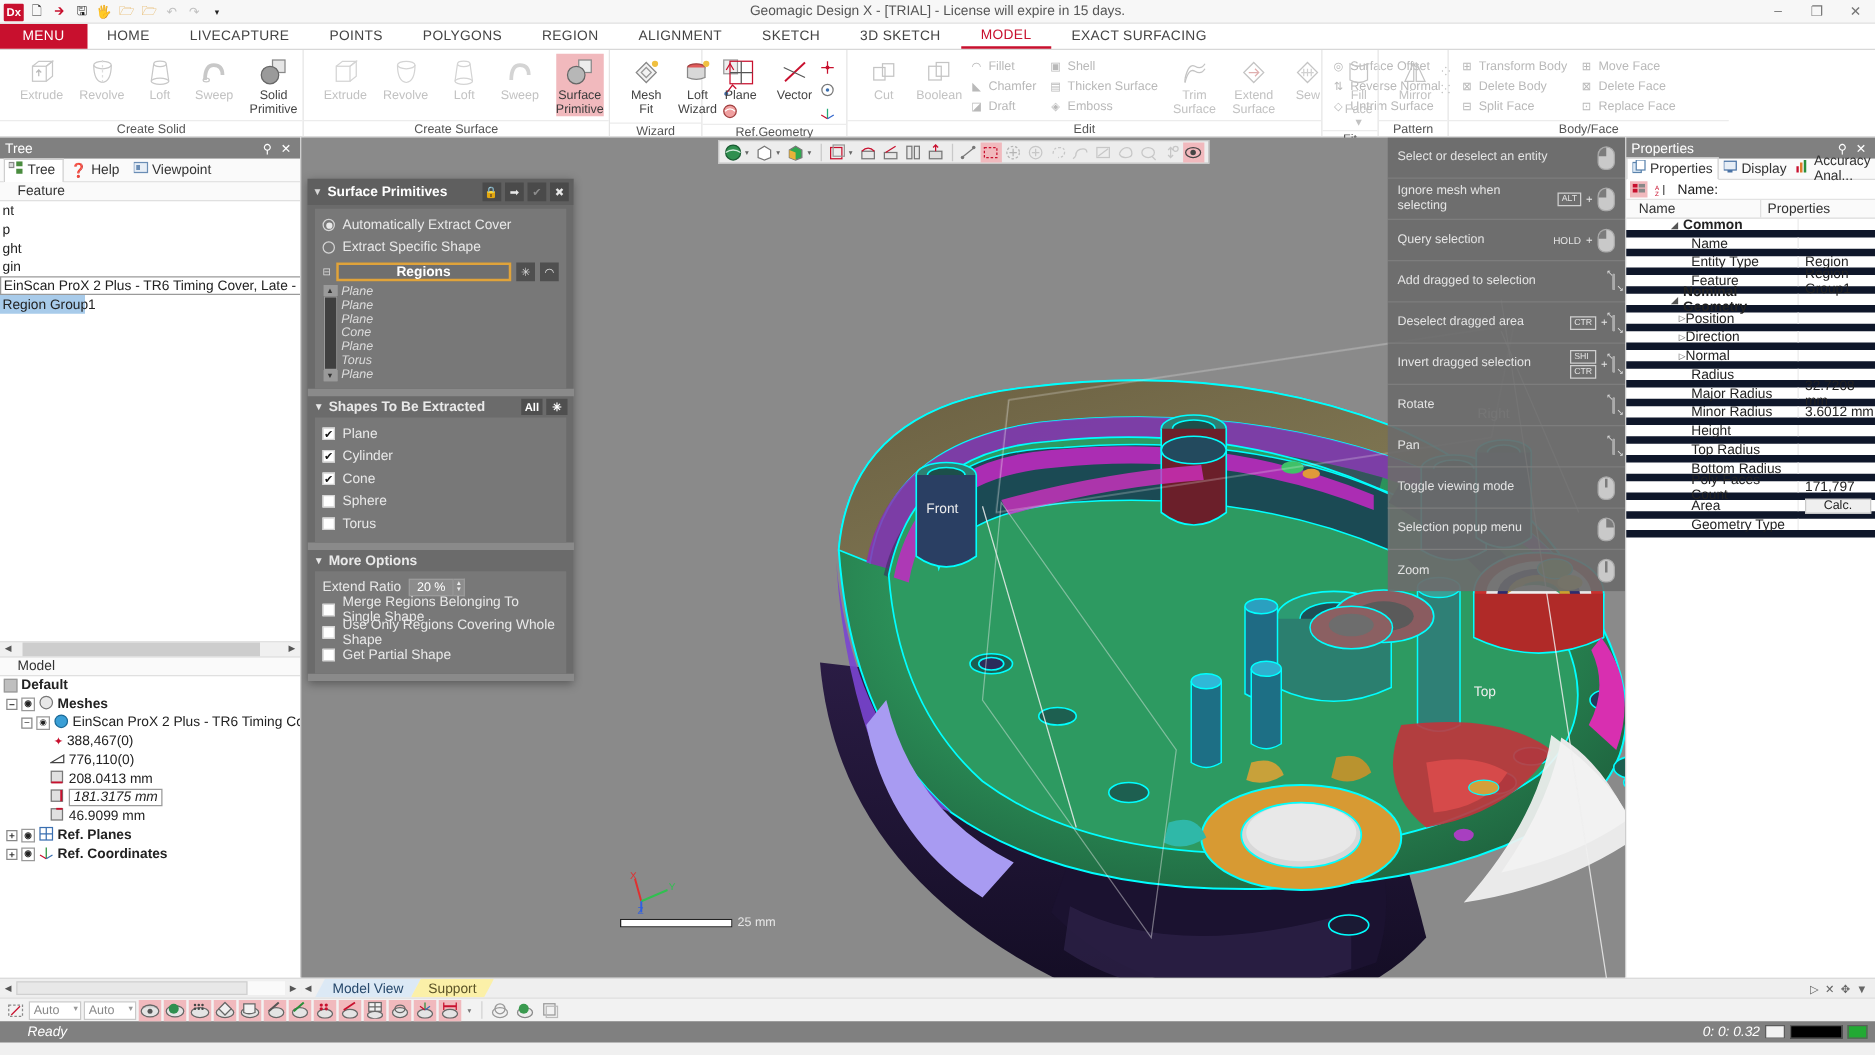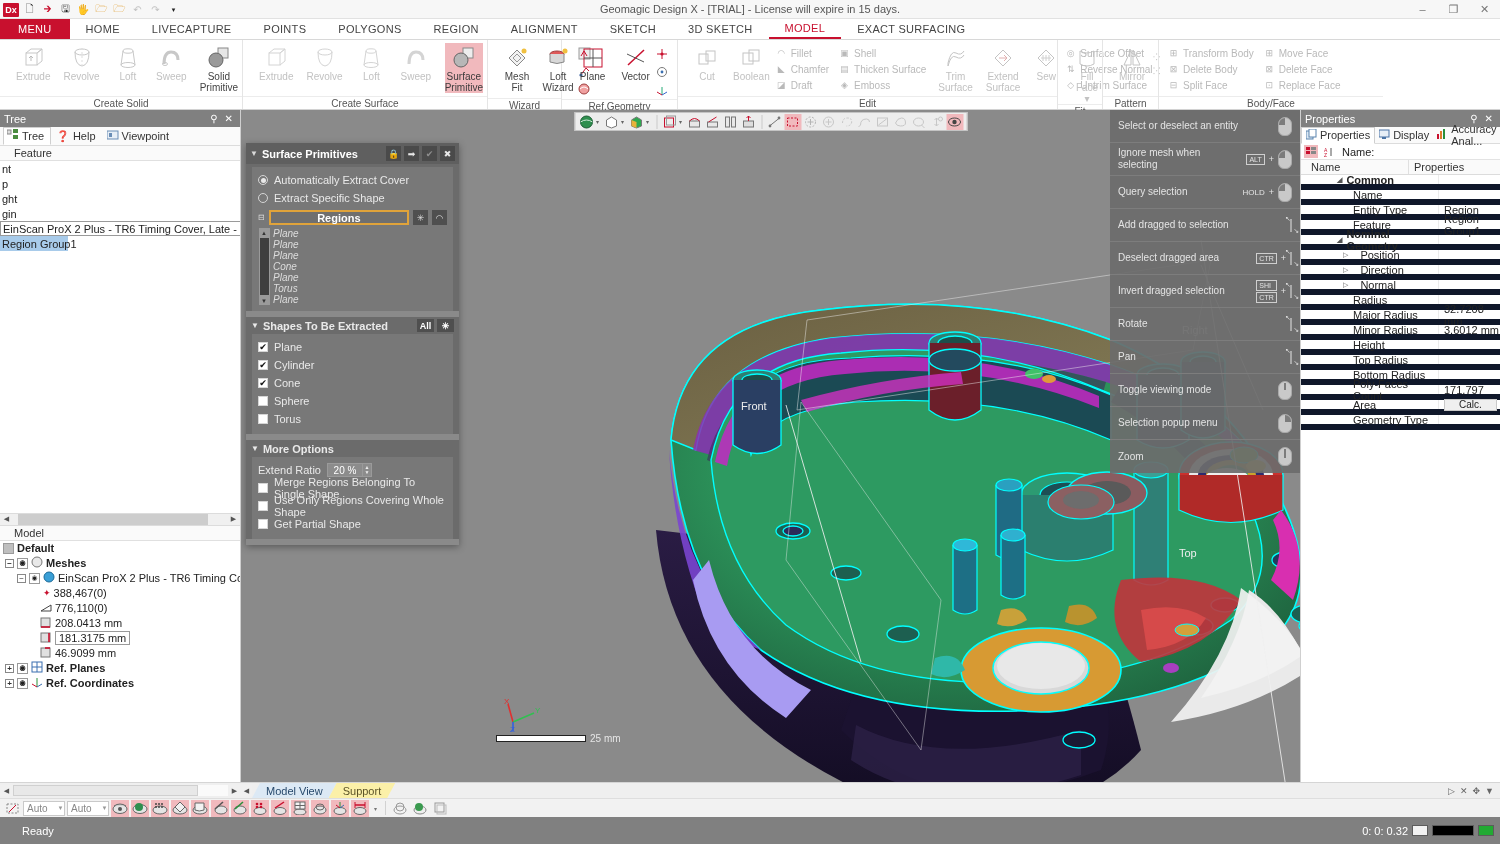--- a/index.html
+++ b/index.html
@@ -74,21 +74,21 @@
   .hs-track { flex:1; height:11px; background:#f0f0f0; position:relative; }
   .hs-thumb { position:absolute; left:5px; top:0; width:190px; height:11px; background:#cdcdcd; }
   .model-list { flex:1; overflow:hidden; }
   .mrow { height:15px; display:flex; align-items:center; gap:3px; font-size:11px; color:#222;
     white-space:nowrap; }
   .mrow.bold { font-weight:bold; }
   .expander { width:9px; height:9px; border:1px solid #888; font-size:8px; line-height:7px;
     text-align:center; color:#333; background:#fff; flex:none; }
   .eyebox { width:11px; height:11px; border:1px solid #9a9a9a; background:#fff; flex:none;
     display:flex; align-items:center; justify-content:center; }
-  .valbox { border:1px solid #9a9a9a; padding:0 3px; }
+  .valbox { border:1px solid #9a9a9a; padding:0 3px;font-style:italic; }
 
   
   .viewport { flex:1; position:relative; background:#8a8a8a; overflow:hidden; }
   .vp-toolbar { position:absolute; top:2px; left:50%; transform:translateX(-50%);
     height:19px; background:#ededed; border:1px solid #c4c4c4; display:flex; align-items:center;
     padding:0 3px; gap:1px; z-index:6; }
   .vbtn { width:17px; height:16px; display:flex; align-items:center; justify-content:center; }
   .vbtn.hi { background:#f1b9bd; }
   .vsep { width:1px; height:14px; background:#c9c9c9; margin:0 3px; }
   .vcaret { font-size:6px; color:#666; width:6px; }
@@ -174,43 +174,43 @@
   .prop-colhead { height:15px; display:flex; background:#fafafa; border-bottom:1px solid #dcdcdc;
     font-size:11px; color:#333; }
   .pc1 { width:108px; padding-left:10px; display:flex; align-items:center;
     border-right:1px solid #e0e0e0; }
   .pc2 { flex:1; padding-left:5px; display:flex; align-items:center; }
   .prow { height:15px; display:flex; font-size:11px; border-bottom:6px solid #0f172a;padding-left:30px; }
   .prow .k { width:108px; display:flex; align-items:center; border-right:1px solid #ececec; }
   .prow .v { flex:1; padding-left:5px; display:flex; align-items:center; }
   .prow.grp .k { font-weight:bold; padding-left:6px; gap:4px; }
   .prow .k.ind1 { padding-left:22px; }
-  .prow .k.ind2 { padding-left:12px; gap:12px; }
+  .prow .k.ind2 { padding-left:12px; gap:0; }
   .tri { font-size:7px; color:#555; }
   .calcbtn { background:#efefef; border:1px solid #c9c9c9; height:12px; width:94%;
     display:flex; align-items:center; justify-content:center; font-size:10px; }
 
   
   .tabbar { height:16px; background:#efefef; display:flex; align-items:center;
     border-top:1px solid #d5d5d5; }
   .tb-scroll { width:241px; display:flex; align-items:center; background:#f0f0f0; }
   .docTab { height:15px; padding:0 14px; display:flex; align-items:center; font-size:11px; }
   .docTab.active { background:#dce9f5; color:#26486b; clip-path:polygon(8px 0,100% 0,calc(100% - 8px) 100%,0 100%); }
   .docTab.support { background:#fbf0a8; color:#5b5327; clip-path:polygon(8px 0,100% 0,calc(100% - 8px) 100%,0 100%); margin-left:-8px; }
   .tb-right { margin-left:auto; display:flex; align-items:center; gap:5px; padding-right:6px;
     font-size:9px; color:#666; }
   .toolbar2 { height:19px; background:#f2f2f2; display:flex; align-items:center; gap:2px;
     padding-left:3px; border-top:1px solid #dedede; }
   .t2btn { width:18px; height:17px; display:flex; align-items:center; justify-content:center; }
   .t2btn.hi { background:#f1b9bd; }
   .combo { height:15px; border:1px solid #c9c9c9; background:#fff; display:flex; align-items:center;
     padding:0 3px; font-size:10px; color:#888; gap:10px; }
   .combo .cv { font-size:6px; color:#999; }
-  .statusbar { height:27px; background:#808080; color:#fff; display:flex; align-items:center;
-    padding:0 6px; font-size:11px; }
+  .statusbar { height:17px; background:#808080; color:#fff; display:flex; align-items:center;
+    padding:0 6px; font-size:11px;font-style:italic; }
   .sb-right { margin-left:auto; display:flex; align-items:center; gap:4px; }
   .sw { width:16px; height:11px; border:1px solid #5c5c5c; }
 </style>
 </head>
 <body>
 
 <div class="titlebar">
   <div class="qat">
     <div class="dx-logo">Dx</div>
     <div class="qicon">🗋</div>

